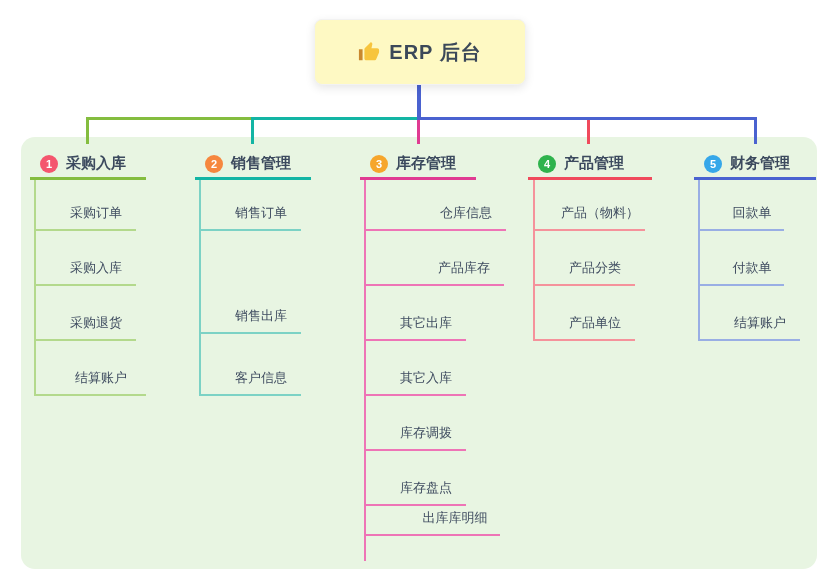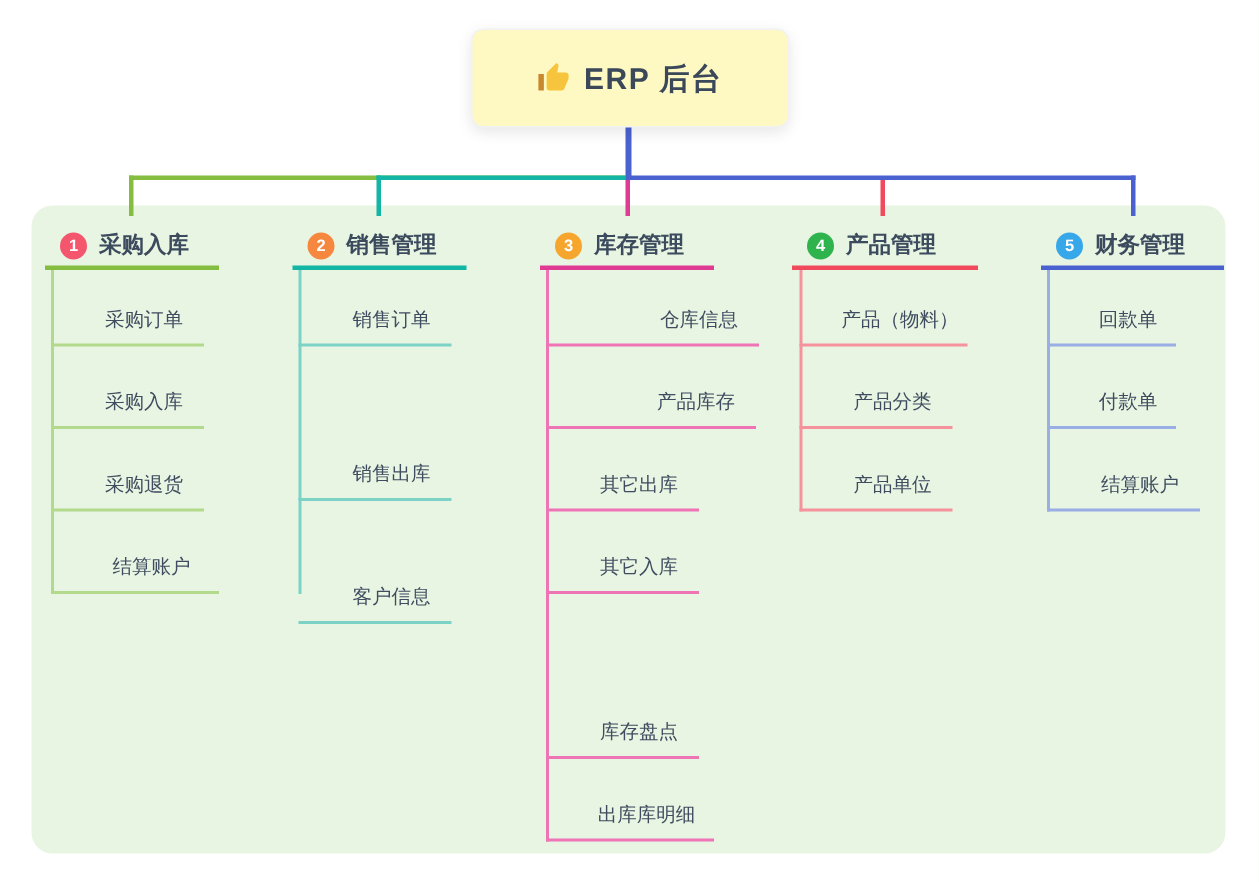--- a/index.html
+++ b/index.html
@@ -98,45 +98,48 @@
     <span class="badge">2</span>
     <span class="btext">销售管理</span>
   </div>
   <div class="spine b2" style="left:199px;top:180px;height:216px;"></div>
   <div class="leaf b2" style="left:199px;top:199px;width:102px;">
       <span>销售订单</span>
     </div>
   <div class="leaf b2" style="left:199px;top:254px;width:102px;margin-top:48px;">
       <span>销售出库</span>
     </div>
-  <div class="leaf b2" style="left:199px;top:384px;width:102px;">
+  <div class="leaf b2" style="left:199px;top:364px;width:102px;">
       <span>客户信息</span>
     </div>
 
   <div class="btitle b3" style="left:360px;width:116px;">
     <span class="badge">3</span>
     <span class="btext">库存管理</span>
   </div>
   <div class="spine b3" style="left:364px;top:180px;height:381px;"></div>
   <div class="leaf b3" style="left:364px;top:199px;width:102px;padding-left:40px;">
       <span>仓库信息</span>
     </div>
   <div class="leaf b3" style="left:364px;top:254px;width:102px;padding-left:38px;">
       <span>产品库存</span>
     </div>
   <div class="leaf b3" style="left:364px;top:309px;width:102px;">
       <span>其它出库</span>
     </div>
   <div class="leaf b3" style="left:364px;top:364px;width:102px;">
       <span>其它入库</span>
     </div>
+  <div class="leaf b3" style="left:364px;top:419px;width:102px;">
+      <span>库存调拨</span>
+    </div>
   <div class="leaf b3" style="left:364px;top:474px;width:102px;">
       <span>库存盘点</span>
     </div>
-  <div class="leaf b3" style="left:364px;top:529px;width:112px;">
+  <div class="leaf b3" style="left:364px;top:504px;width:112px;padding-left:24px;">
       <span>出库库明细</span>
     </div>
 
   <div class="btitle b4" style="left:528px;width:124px;">
     <span class="badge">4</span>
     <span class="btext">产品管理</span>
   </div>
   <div class="spine b4" style="left:533px;top:180px;height:161px;"></div>
   <div class="leaf b4" style="left:533px;top:199px;width:112px;">
       <span>产品（物料）</span>

